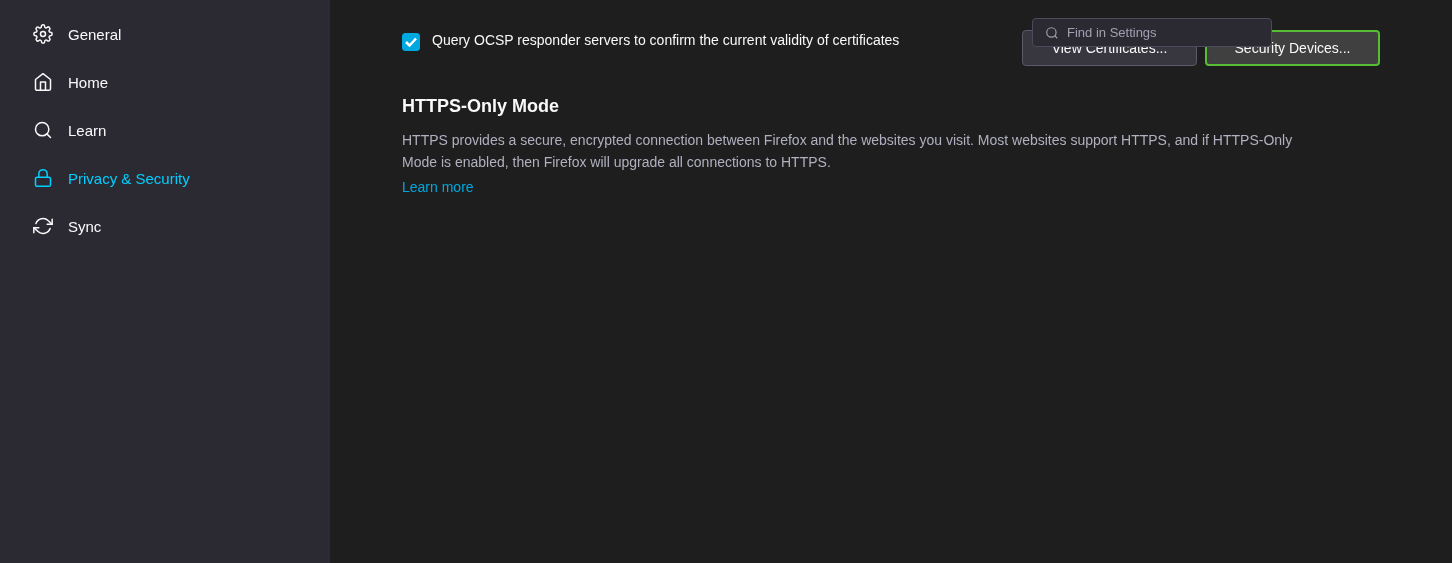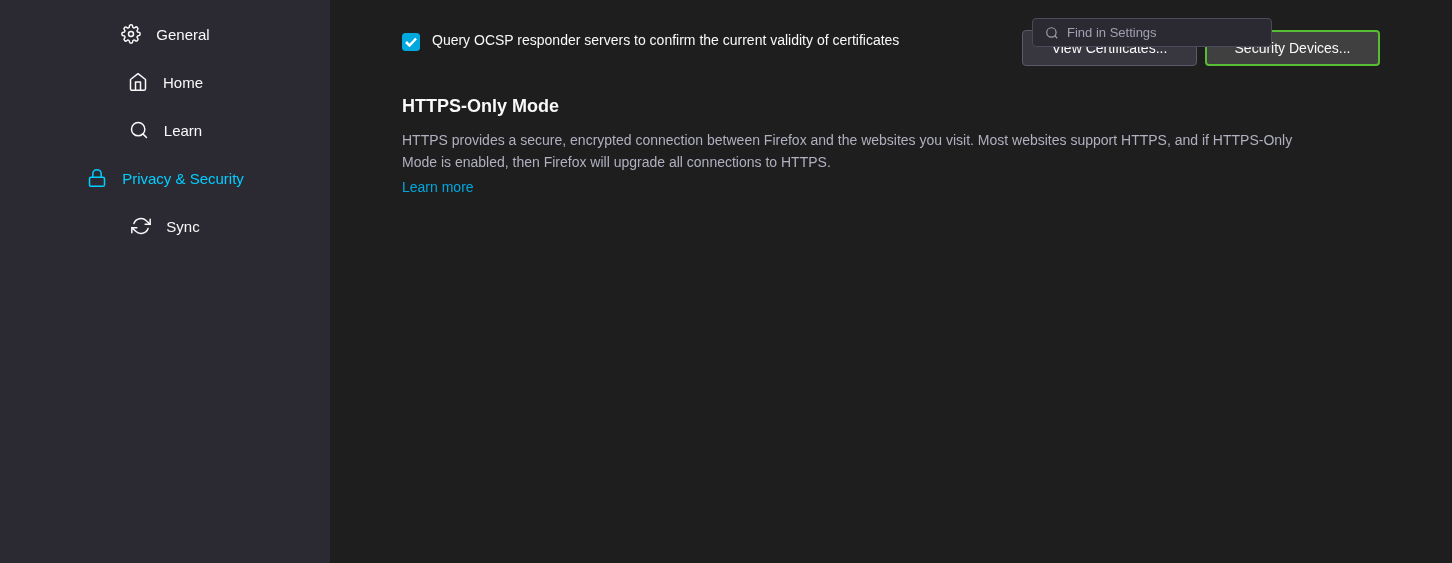--- a/index.html
+++ b/index.html
@@ -32,21 +32,20 @@
     .sidebar-item {
       display: flex;
       align-items: center;
       gap: 14px;
       padding: 12px 24px;
       cursor: pointer;
       font-size: 15px;
       color: #f9f9fa;
       border-radius: 4px;
       margin: 1px 8px;
-      justify-content: center;
     }
 
     .sidebar-item.active {
       color: #00cfff;
     }
 
     .sidebar-item .icon {
       width: 22px;
       height: 22px;
       display: flex;

